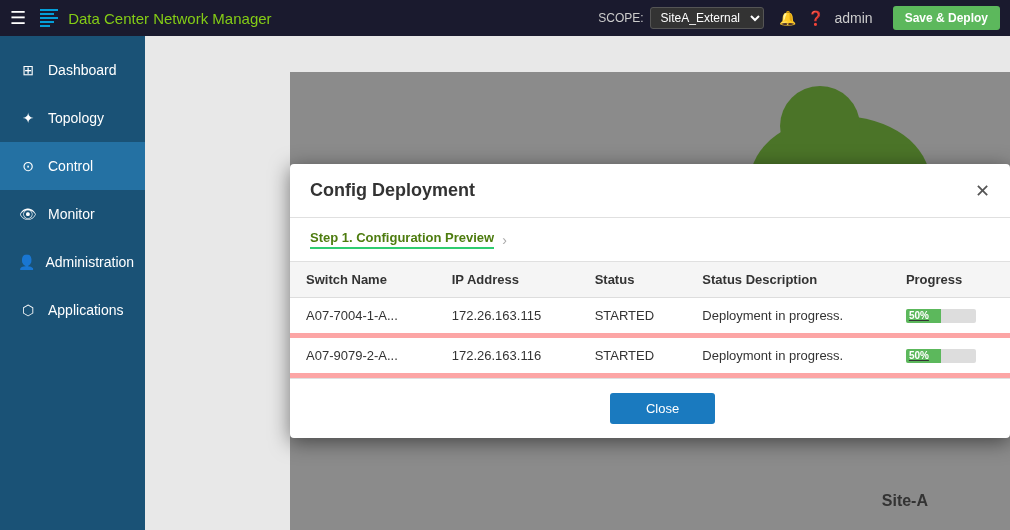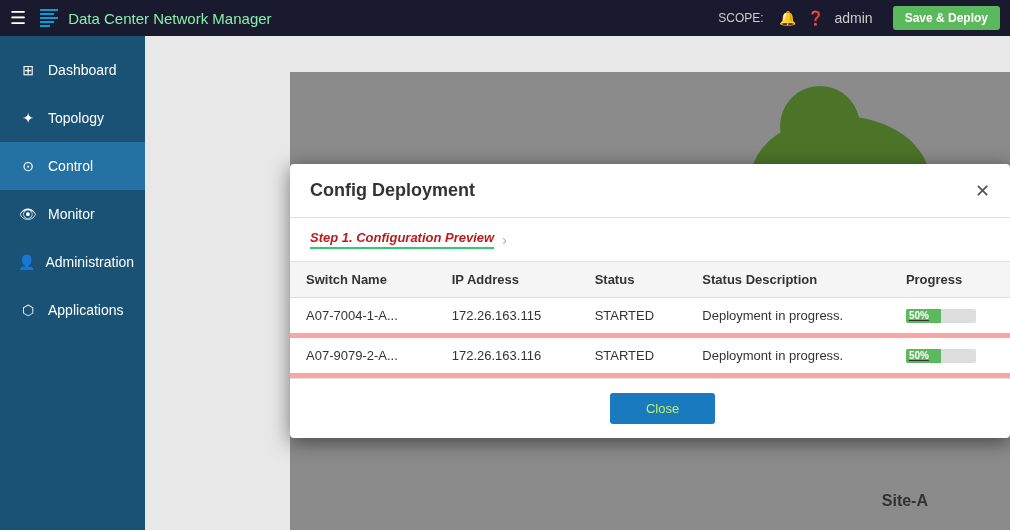--- a/index.html
+++ b/index.html
@@ -36,21 +36,21 @@
       display: block;
       height: 2px;
       background: #049fd9;
     }
     .cisco-bars span:nth-child(1) { width: 18px; }
     .cisco-bars span:nth-child(2) { width: 14px; }
     .cisco-bars span:nth-child(3) { width: 18px; }
     .cisco-bars span:nth-child(4) { width: 14px; }
     .cisco-bars span:nth-child(5) { width: 10px; }
     .topbar-title {
-      color: #86efac;
+      color: #84cc16;
       font-size: 15px;
       font-weight: normal;
       flex: 1;
     }
     .topbar-scope {
       color: #ccc;
       font-size: 12px;
       display: flex;
       align-items: center;
       gap: 6px;
@@ -209,26 +209,25 @@
 
     
     .steps-bar {
       display: flex;
       align-items: center;
       padding: 12px 20px;
       border-bottom: 1px solid #e0e0e0;
       gap: 8px;
     }
     .step-active {
-      color: #b91c1c;
+      color: #4d7c0f;
       font-weight: bold;
       font-size: 13px;
       border-bottom: 2px solid #2ecc71;
       padding-bottom: 2px;
-      font-style: italic;
     }
     .step-chevron {
       color: #aaa;
       font-size: 14px;
     }
     .step-inactive {
       color: #aaa;
       font-size: 13px;
     }
 
@@ -290,21 +289,21 @@
 
     
     .modal-footer {
       padding: 14px 20px;
       display: flex;
       justify-content: center;
       border-top: 1px solid #e0e0e0;
     }
     .close-btn {
       background: #1a7abf;
-      color: #bef264;
+      color: #ffffff;
       border: none;
       padding: 8px 36px;
       font-size: 13px;
       border-radius: 3px;
       cursor: pointer;
       margin-left: 25px;
     }
   </style>
 </head>
 <body>
@@ -316,20 +315,23 @@
       <span></span>
         <span></span>
         <span></span>
         <span></span>
         <span></span>
     </div>
   </div>
   <span class="topbar-title">Data Center Network Manager</span>
   <div class="topbar-scope">
     <span>SCOPE:</span>
+    <select class="scope-select">
+      <option>SiteA_External</option>
+    </select>
     <span></span>
   </div>
   <div class="topbar-icons">
     <span>🔔</span>
     <span>❓</span>
     <span>admin</span>
   </div>
   <button class="save-deploy-btn">Save &amp; Deploy</button>
 </div>
 

